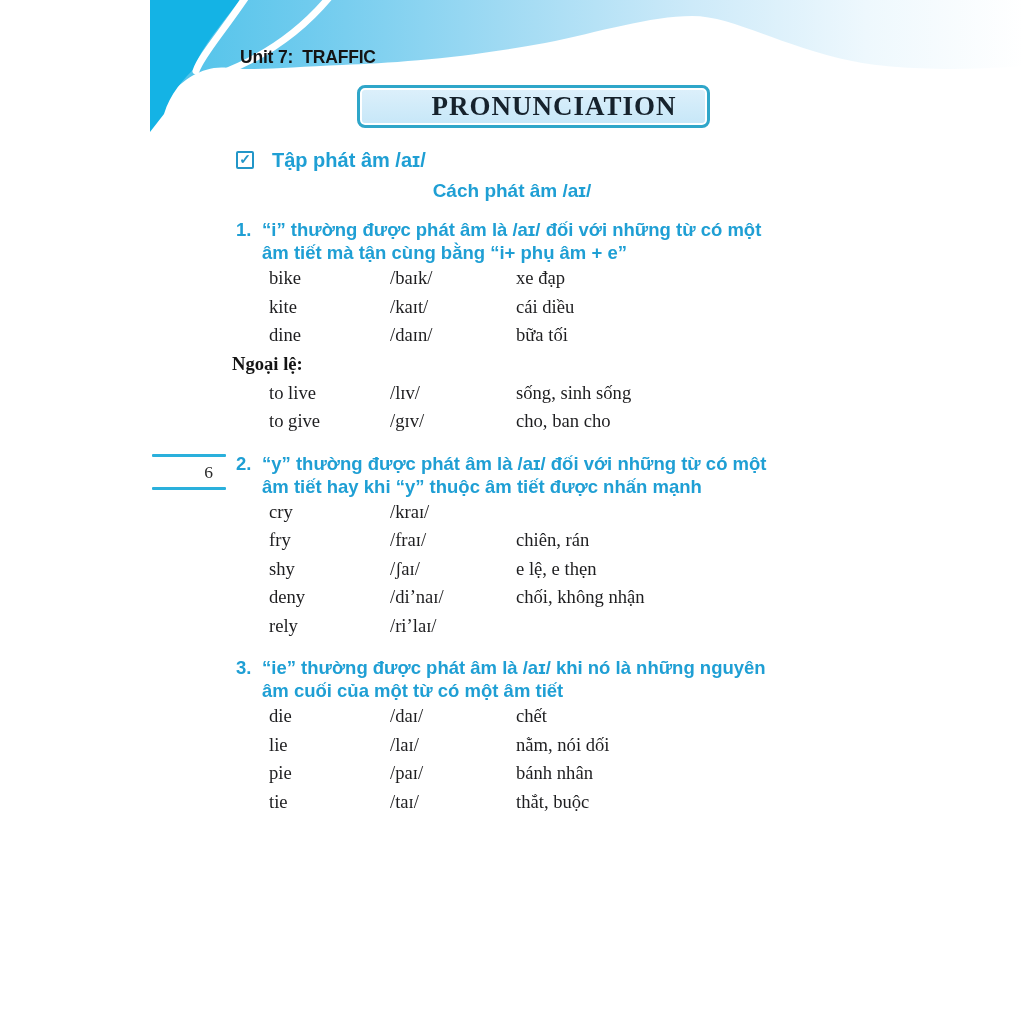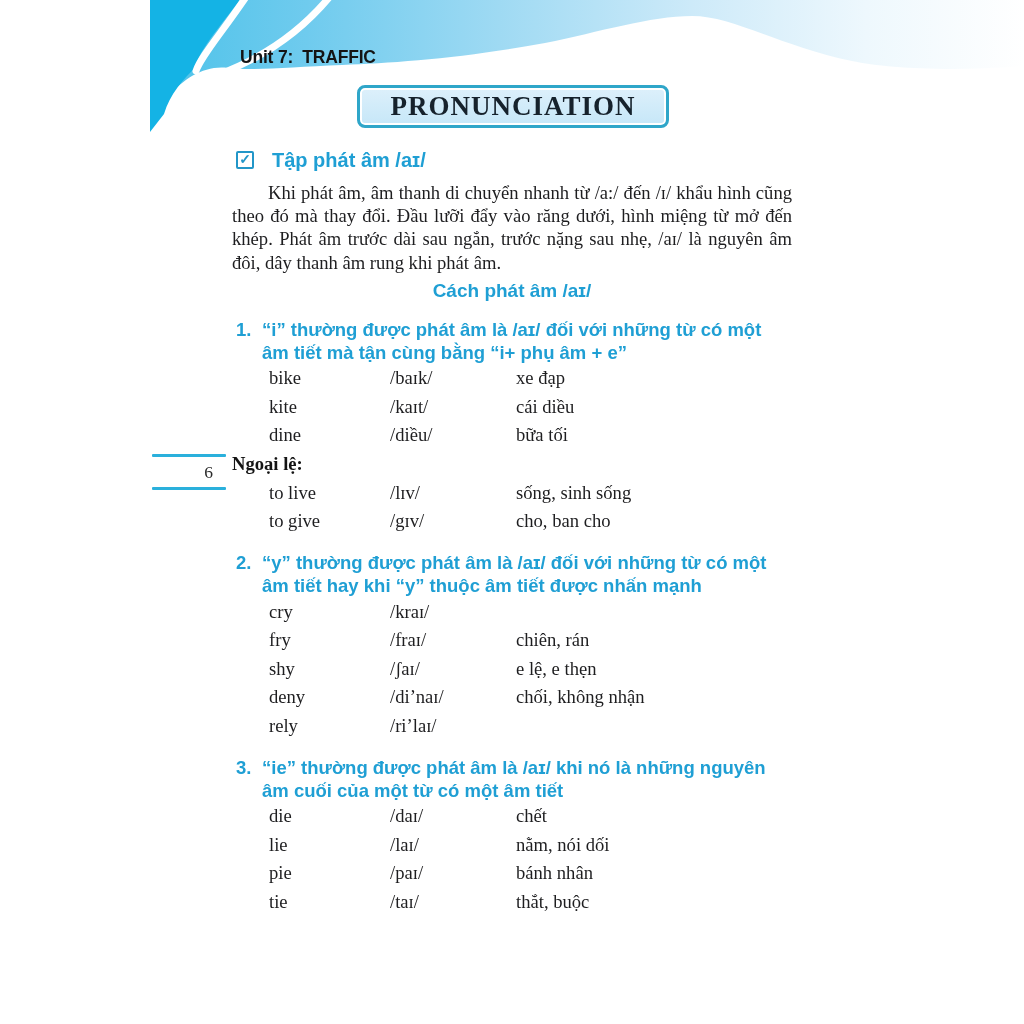--- a/index.html
+++ b/index.html
@@ -11,21 +11,21 @@
   .unit-label{
     position:absolute;left:232px;top:47px;
     font-family:"Liberation Sans", sans-serif;font-weight:bold;
     font-size:17.5px;color:#141414;white-space:pre;letter-spacing:-0.2px;margin-left:8px;
   }
   .banner{
     position:absolute;left:357px;top:85px;width:306px;height:37px;
     border:3px solid #2fa6c9;border-radius:8px;
     background:linear-gradient(180deg,#ddf0fb 0%,#c6e7f8 100%);
     box-shadow:inset 0 0 0 2px #ffffff;
-    display:flex;align-items:center;justify-content:center;
+    display:flex;align-items:center;justify-content:center;padding-left:41px;
   }
   .banner-title{
     font-family:"Liberation Serif", serif;font-weight:bold;font-size:27px;
     letter-spacing:1px;color:#16222c;
   }
   .content{position:absolute;left:232px;top:146px;width:560px;}
   .intro-heading{display:flex;align-items:center;height:28px;}
   .checkbox{
     width:14px;height:14px;border:2px solid #2296c8;border-radius:2px;
     display:inline-flex;align-items:center;justify-content:center;flex:none;
@@ -106,21 +106,20 @@
 
 <div class="content">
 
   <div class="intro-heading">
     <span class="checkbox">
       <span>✓</span>
     </span>
     <span class="intro-title">Tập phát âm /aɪ/</span>
   </div>
 
-  <div class="intro-paragraph">Khi phát âm, âm thanh di chuyển nhanh từ /a:/ đến /ɪ/ khẩu hình cũng theo đó mà thay đổi. Đầu lưỡi đẩy vào răng dưới, hình miệng từ mở đến khép. Phát âm trước dài sau ngắn, trước nặng sau nhẹ, /aɪ/ là nguyên âm đôi, dây thanh âm rung khi phát âm.</div>
 
   <div class="section-title">Cách phát âm /aɪ/</div>
 
   <div class="rule">
     <div class="rule-heading">
       <span class="rule-number">1.</span>
       <span class="rule-text">“i” thường được phát âm là /aɪ/ đối với những từ có một âm tiết mà tận cùng bằng “i+ phụ âm + e”</span>
     </div>
     <div class="word-table">
       <div class="word-row">
@@ -128,21 +127,21 @@
         <span>/baɪk/</span>
         <span>xe đạp</span>
       </div>
       <div class="word-row">
         <span>kite</span>
         <span>/kaɪt/</span>
         <span>cái diều</span>
       </div>
       <div class="word-row">
         <span>dine</span>
-        <span>/diều/</span>
+        <span>/daɪn/</span>
         <span>bữa tối</span>
       </div>
       <div class="exception-label">Ngoại lệ:</div>
       <div class="word-row">
         <span>to live</span>
         <span>/lɪv/</span>
         <span>sống, sinh sống</span>
       </div>
       <div class="word-row">
         <span>to give</span>

